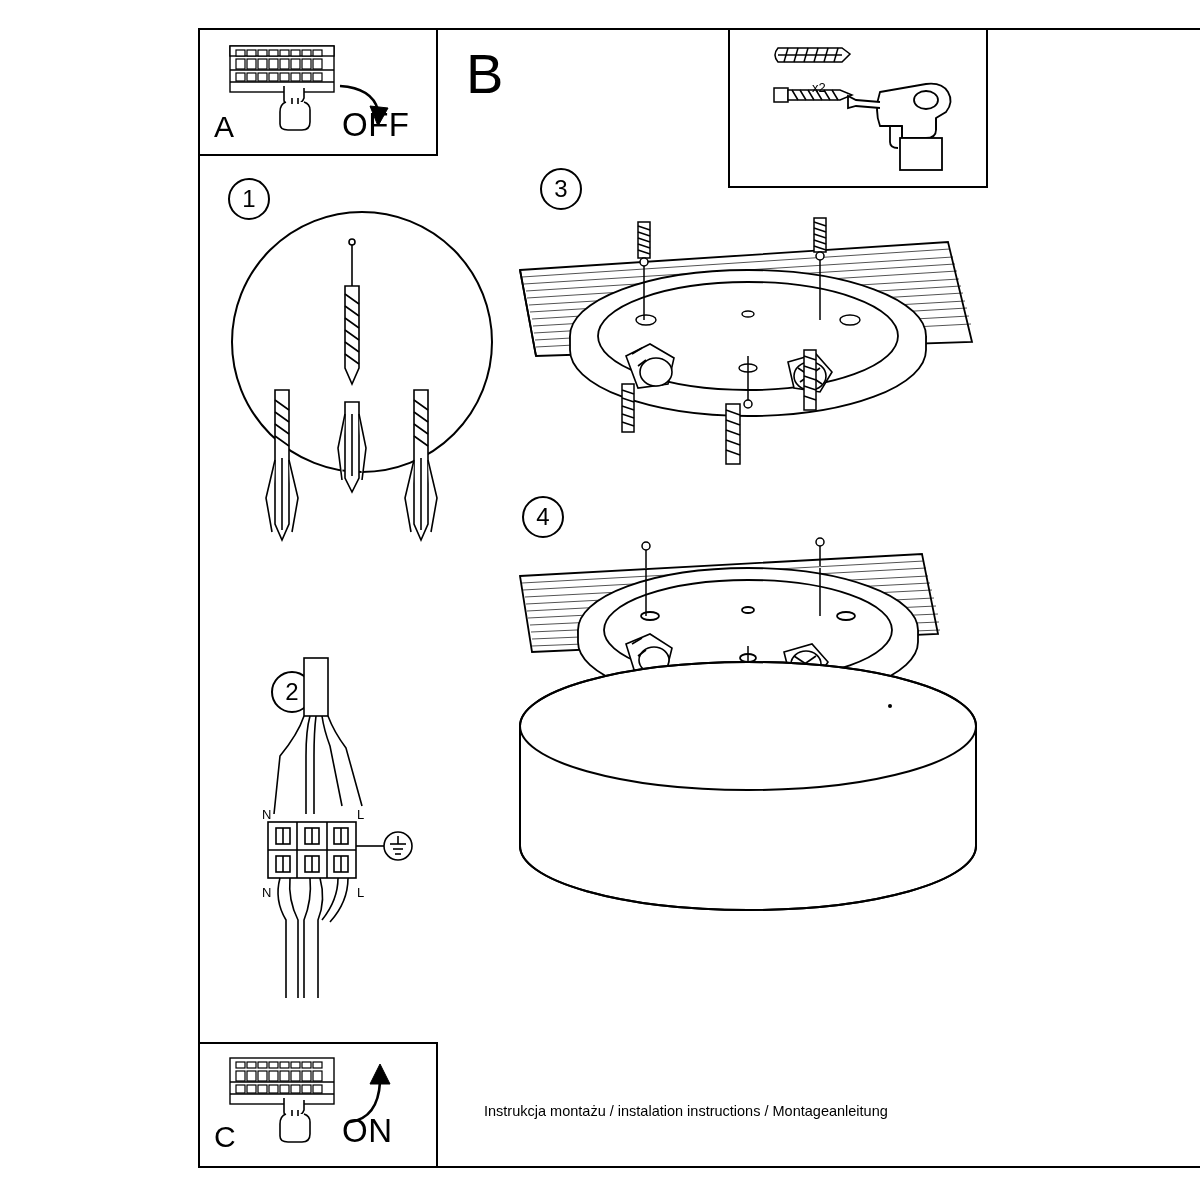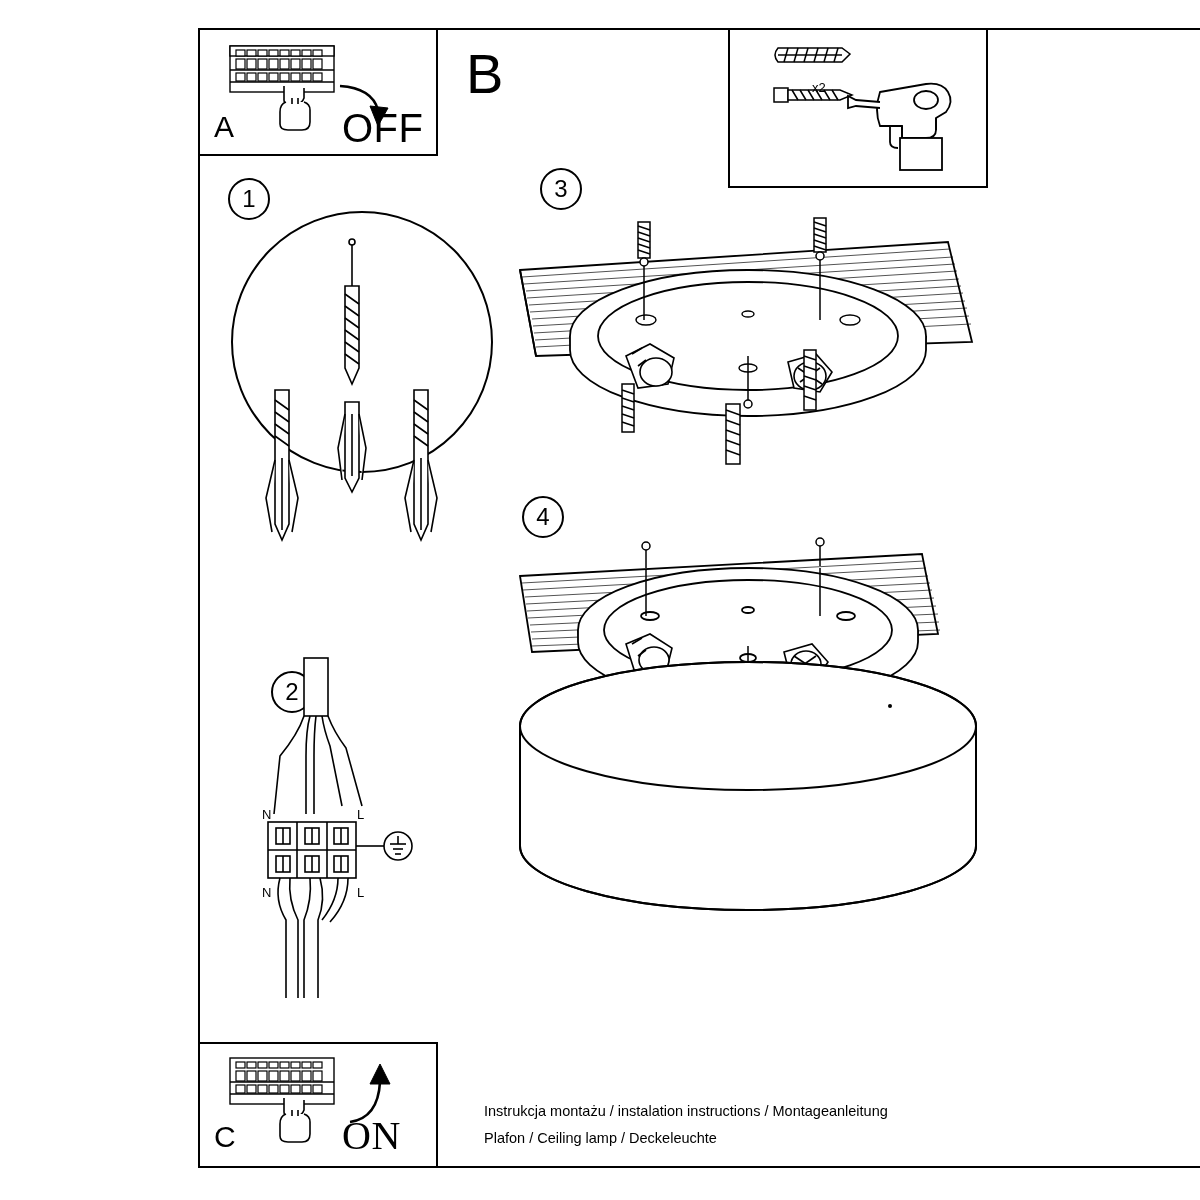--- a/index.html
+++ b/index.html
@@ -44,25 +44,25 @@
     font-weight: 400;
     font-family: "Liberation Sans", sans-serif;
     line-height: 1;
   }
   .letter-B { left: 466px; top: 46px; font-size: 56px; }
   .letter-A { left: 214px; top: 112px; font-size: 30px; }
   .letter-C { left: 214px; top: 1122px; font-size: 30px; }
 
   .word {
     position: absolute;
-    font-size: 40px;
+    font-size: 33px;
     letter-spacing: 0.5px;
   }
   .word-off { left: 342px; top: 106px; }
-  .word-on  { left: 342px; top: 1112px; font-family: Liberation Serif, serif; }
+  .word-on  { left: 342px; top: 1112px; }
 
   .x2 {
     position: absolute;
     left: 812px;
     top: 80px;
     font-size: 13px;
   }
 
   
   .step {
@@ -475,16 +475,15 @@
         <path d="M150 78 Q178 74 180 38"></path>
       </g>
       <polygon points="180,20 170,40 190,40" fill="#000" stroke="#000" stroke-width="1"></polygon>
     </svg>
   </div>
   <div class="big-letter letter-C">C</div>
   <div class="word word-on">ON</div>
 
   <div class="footer">
     <div>Instrukcja montażu / instalation instructions / Montageanleitung</div>
-    <div>Plafon / Ceiling lamp / Deckeleuchte</div>
   </div>
 
 </div>
 
 </body></html>

